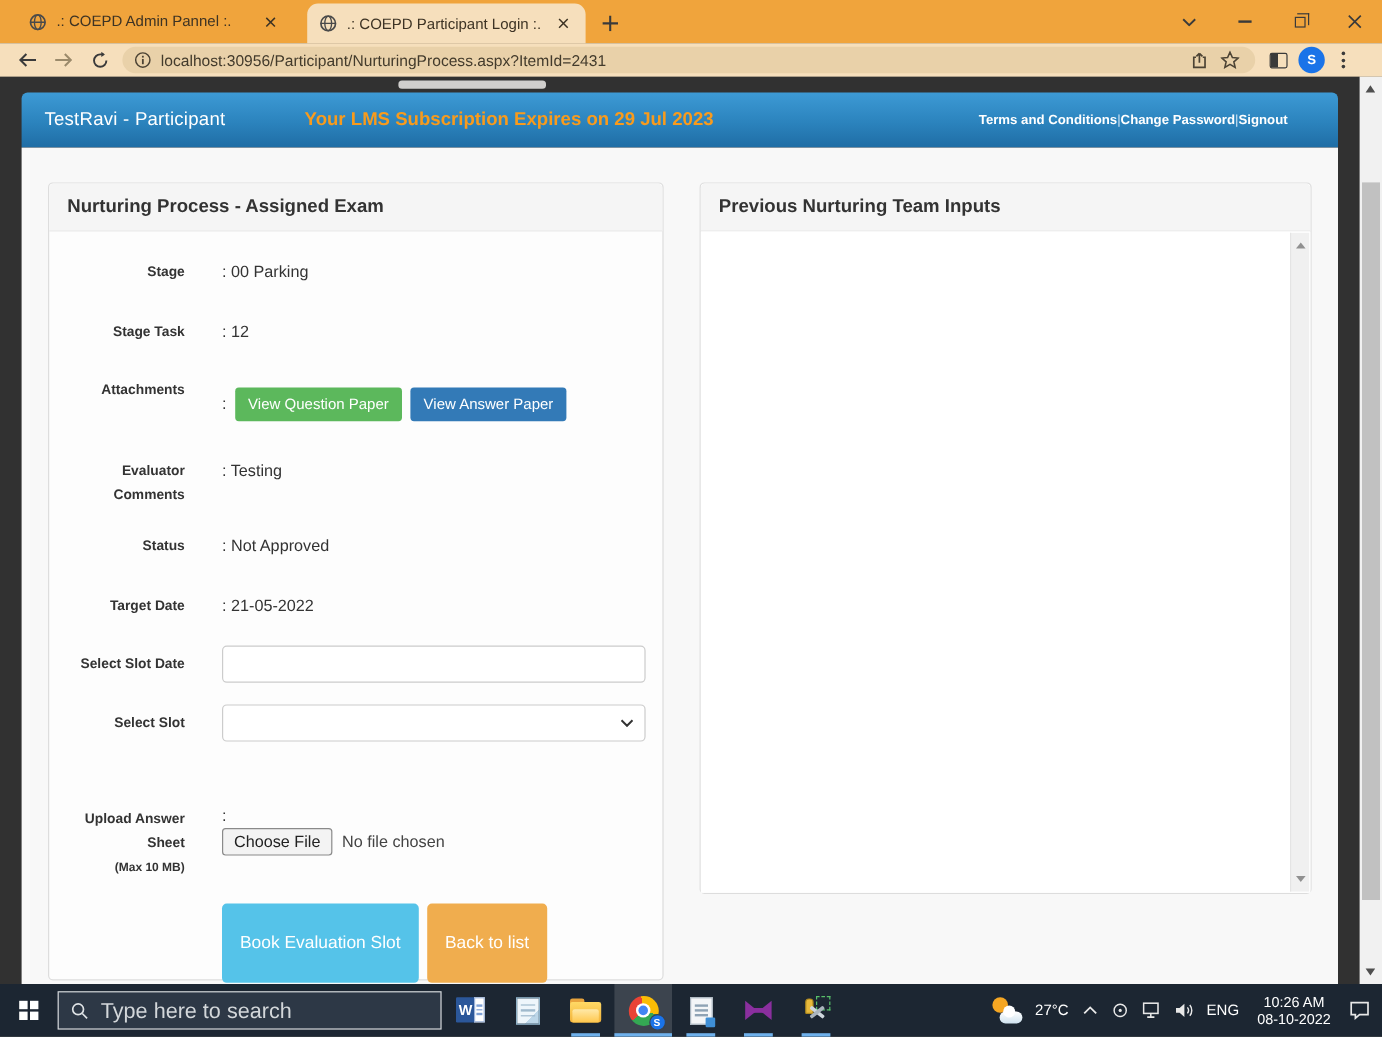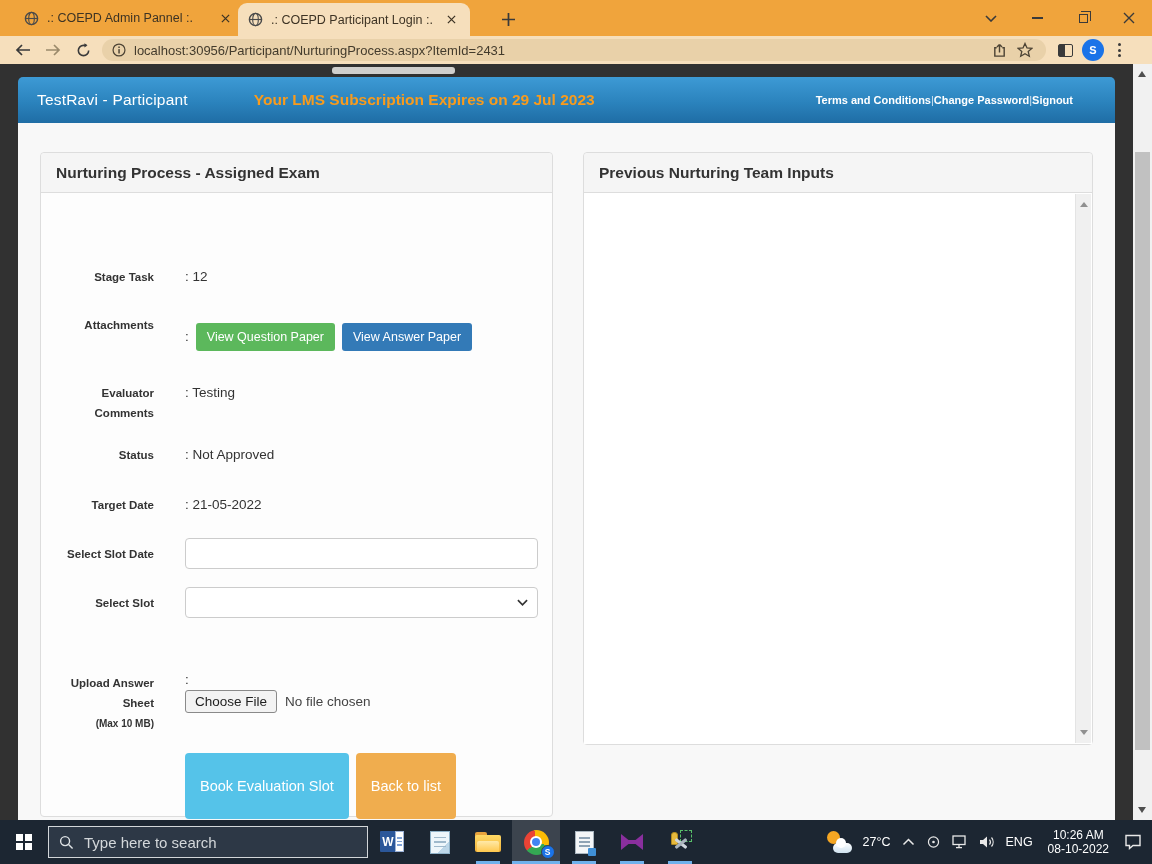--- a/index.html
+++ b/index.html
@@ -4,21 +4,21 @@
 <style>
   * { margin:0; padding:0; box-sizing:border-box; }
   html,body { width:1152px; height:864px; overflow:hidden; }
   body { font-family:"Liberation Sans", sans-serif; background:#303030; position:relative; }
   svg { display:block; }
 
   
   .titlebar { position:absolute; top:0; left:0; width:1152px; height:36px; background:#f0a43c; }
   .tab { position:absolute; display:flex; align-items:center; gap:8px; font-size:12.5px; color:#3d3324; cursor:default; }
   .tab-inactive { left:16px; top:0; width:226px; height:36px; padding:16px 8px; }
-  .tab-active { left:238px; top:3px; width:232px; height:33px; background:#f6dfbc; border-radius:9px 9px 0 0; padding:0 10px; }
+  .tab-active { left:256px; top:3px; width:232px; height:33px; background:#f6dfbc; border-radius:9px 9px 0 0; padding:0 10px; }
   .tab-title { flex:1; white-space:nowrap; overflow:hidden; }
   .tab-close { width:17px; height:17px; border-radius:50%; display:flex; align-items:center; justify-content:center; }
   .newtab-btn { position:absolute; left:497px; top:8px; width:22px; height:22px; display:flex; align-items:center; justify-content:center; }
   .win-controls { position:absolute; right:0; top:0; height:36px; display:flex; align-items:center; }
   .win-btn { width:46px; height:36px; display:flex; align-items:center; justify-content:center; }
   .restore-glyph { width:9px; height:9px; border:1.4px solid #3a3a3a; position:relative; background:#f0a43c; }
   .restore-glyph:before { content:""; position:absolute; left:1px; top:-4px; width:9px; height:9px; border:1.4px solid #3a3a3a; border-left:none; border-bottom:none; }
   .min-glyph { width:11px; height:1.6px; background:#3a3a3a; }
 
   
@@ -85,21 +85,21 @@
   .vthumb { position:absolute; top:88px; left:2px; width:15px; height:598px; background:#c1c1c1; }
   .tri-up-b { position:absolute; top:7px; left:5px; width:0; height:0; border-left:4.5px solid transparent; border-right:4.5px solid transparent; border-bottom:6px solid #4f4f4f; }
   .tri-down-b { position:absolute; bottom:7px; left:5px; width:0; height:0; border-left:4.5px solid transparent; border-right:4.5px solid transparent; border-top:6px solid #4f4f4f; }
 
   
   .taskbar { position:absolute; left:0; top:820px; width:1152px; height:44px; background:#1c2632; display:flex; align-items:stretch; color:#fff; }
   .start-btn { width:48px; display:flex; align-items:center; justify-content:center; }
   .winlogo { display:grid; grid-template-columns:7px 7px; grid-template-rows:7px 7px; gap:1.6px; }
   .winlogo i { background:#fff; }
   .tb-search { width:320px; margin:6px 0; background:#2d3846; border:1px solid #d2d6d9; display:flex; align-items:center; padding:0 10px; gap:10px; }
-  .tb-search input { background:transparent; border:none; outline:none; color:#dfe3e6; font-size:15px; font-family:inherit; width:230px; }
+  .tb-search input { background:transparent; border:none; outline:none; color:#dfe3e6; font-size:18px; font-family:inherit; width:230px; }
   .tb-search input::placeholder { color:#d3d7da; opacity:1; }
   .task-tile { width:48px; display:flex; align-items:center; justify-content:center; position:relative; }
   .task-tile.active { background:rgba(255,255,255,.14); }
   .tile-underline { position:absolute; bottom:0; left:50%; transform:translateX(-50%); height:3px; background:#6fb1ec; width:24px; }
   .task-tile.active .tile-underline { width:48px; }
   .tray { margin-left:auto; display:flex; align-items:center; gap:11px; padding-right:10px; }
   .tray-txt { font-size:12.5px; }
   .clock { text-align:center; font-size:12px; line-height:14px; padding:0 4px; }
 
   
@@ -254,20 +254,24 @@
       <span class="hdr-link">Signout</span>
     </div>
   </div>
 
   <div class="site-body">
 
     <div class="panel panel-exam">
       <div class="panel-h">Nurturing Process - Assigned Exam</div>
       <div class="panel-body">
 
+        <div class="f-row" style="top:24px">
+          <span class="f-label">Stage</span>
+          <span class="f-val">: 00 Parking</span>
+        </div>
 
         <div class="f-row" style="top:74px">
           <span class="f-label">Stage Task</span>
           <span class="f-val">: 12</span>
         </div>
 
         <div class="f-row" style="top:122px; align-items:center">
           <span class="f-label" style="align-self:flex-start">Attachments</span>
           <span class="f-val" style="display:flex; align-items:center; gap:7px; margin-top:8px">
             <span>:</span>

